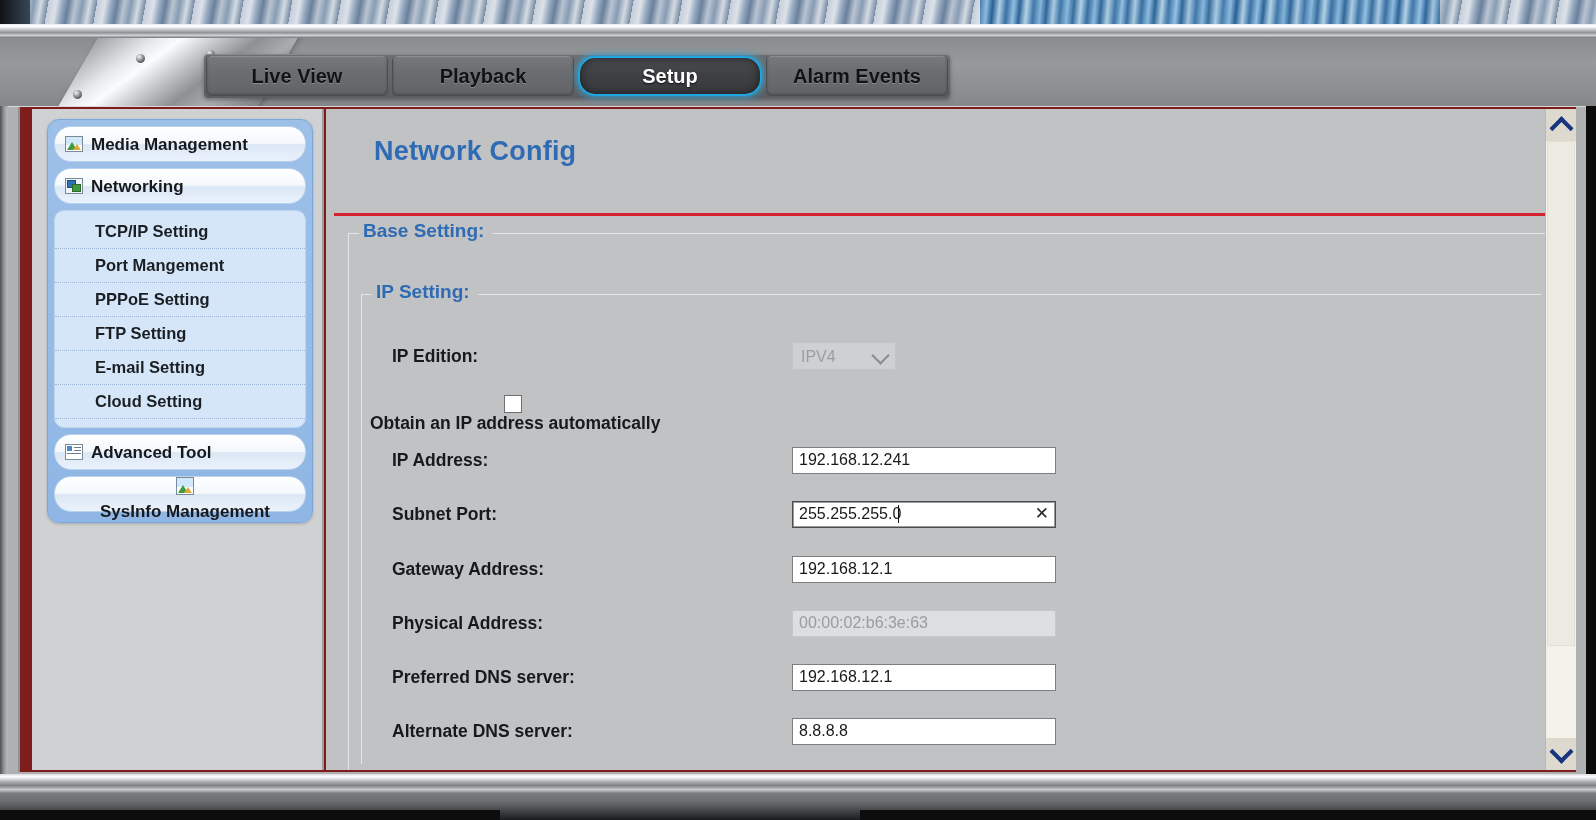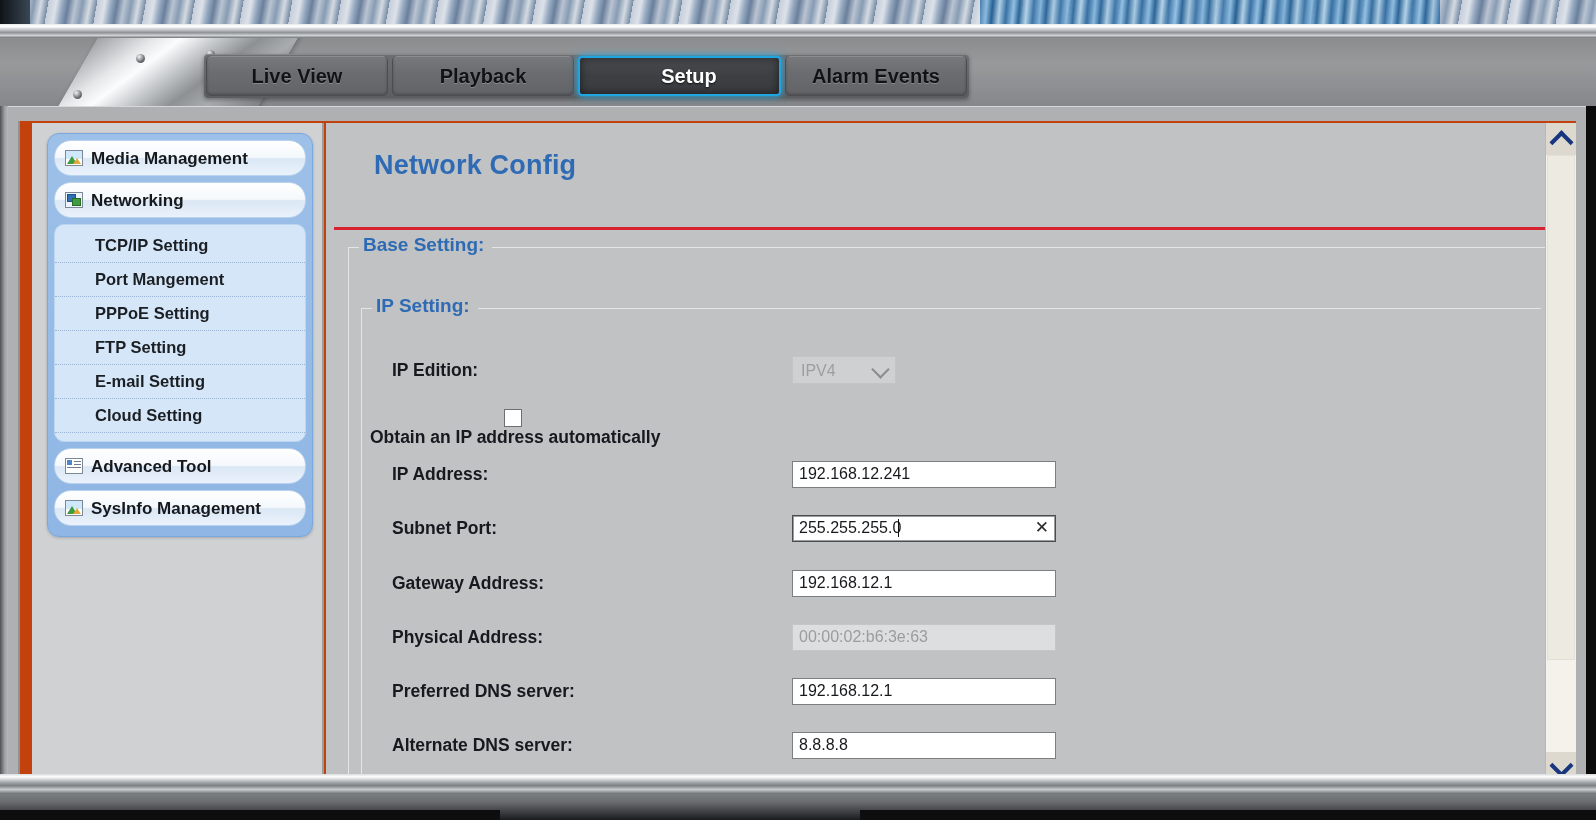--- a/index.html
+++ b/index.html
@@ -100,37 +100,36 @@
     box-shadow: inset 0 1px 0 rgba(255,255,255,.16),
                 inset 0 -2px 3px rgba(0,0,0,.25);
   }
   .tab.active {
     color: #ffffff;
     text-shadow: 0 1px 2px rgba(0,0,0,.75);
     background: linear-gradient(180deg, #4a4c4f 0%, #3d3f42 50%, #3a3c3f 100%);
     border: 2px solid #1fa6e0;
     box-shadow: 0 0 7px 1px rgba(40,175,235,.85),
                 inset 0 0 10px rgba(0,0,0,.55);
-    border-radius: 4px;
-    padding-left: 19px;
+    border-radius: 17px;
   }
 
   
   .window {
     position: absolute;
     left: 8px; top: 106px;
     width: 1578px; height: 668px;
     background: #aeb0b2;
     border-top: 1px solid #d6d8da;
   }
   .window-inner {
     position: absolute;
-    left: 10px; top: 14px;
+    left: 10px; top: 0px;
     width: 1558px; height: 665px;
-    background: #c2410c;
+    background: #7f1d1d;
     border-left: 2px solid #8f9193;
     box-sizing: border-box;
   }
 
   
   .foot-bar {
     position: absolute; left: 0; top: 774px;
     width: 1596px; height: 20px;
     background: linear-gradient(180deg,
       #d9dbdd 0%, #ffffff 14%, #a9acaf 40%, #7e8184 58%,
@@ -472,21 +471,21 @@
             <div class="submenu-item">FTP Setting</div>
             <div class="submenu-item">E-mail Setting</div>
             <div class="submenu-item">Cloud Setting</div>
           </div>
 
           <div class="menu-top">
             <span class="ic window-list"></span>
             <span class="label">Advanced Tool</span>
           </div>
 
-          <div class="menu-top" style="margin-bottom:0;">
+          <div class="menu-top" style="margin-bottom:0;flex-direction:column;">
             <span class="ic picture"></span>
             <span class="label">SysInfo Management</span>
           </div>
 
         </div>
       </div>
 
       <div class="content">
 
         <div class="page-title">Network Config</div>

